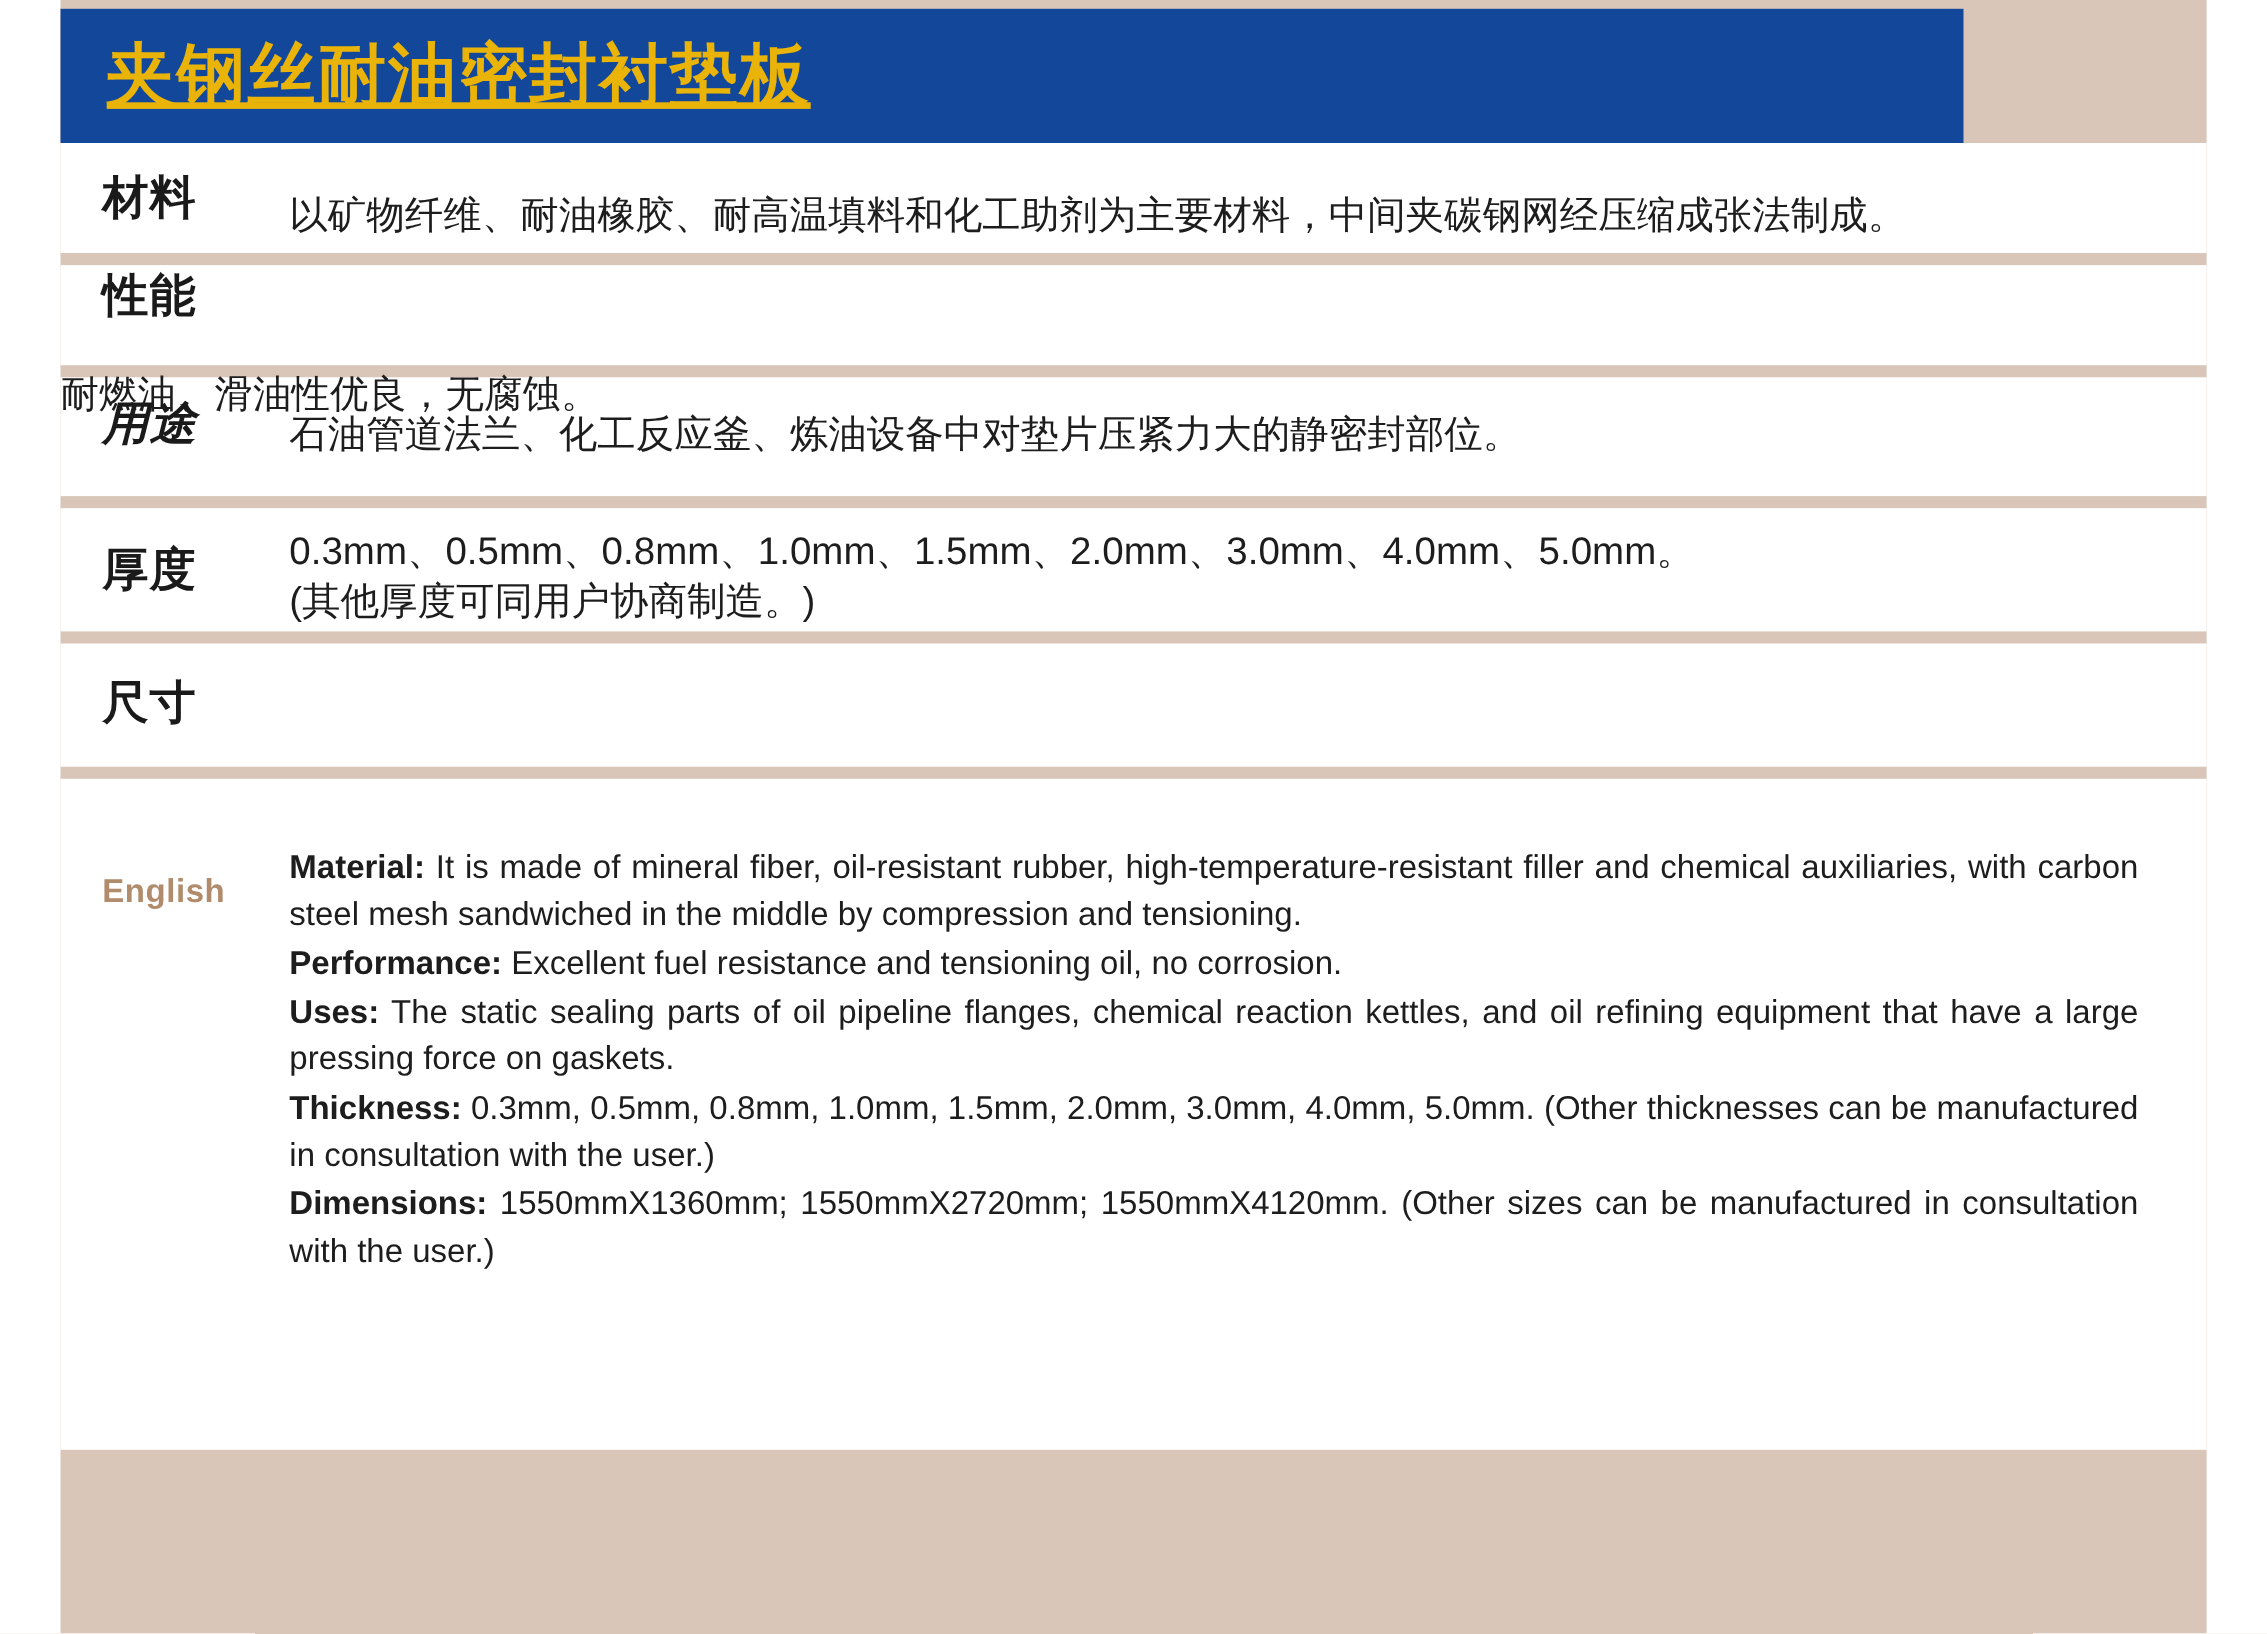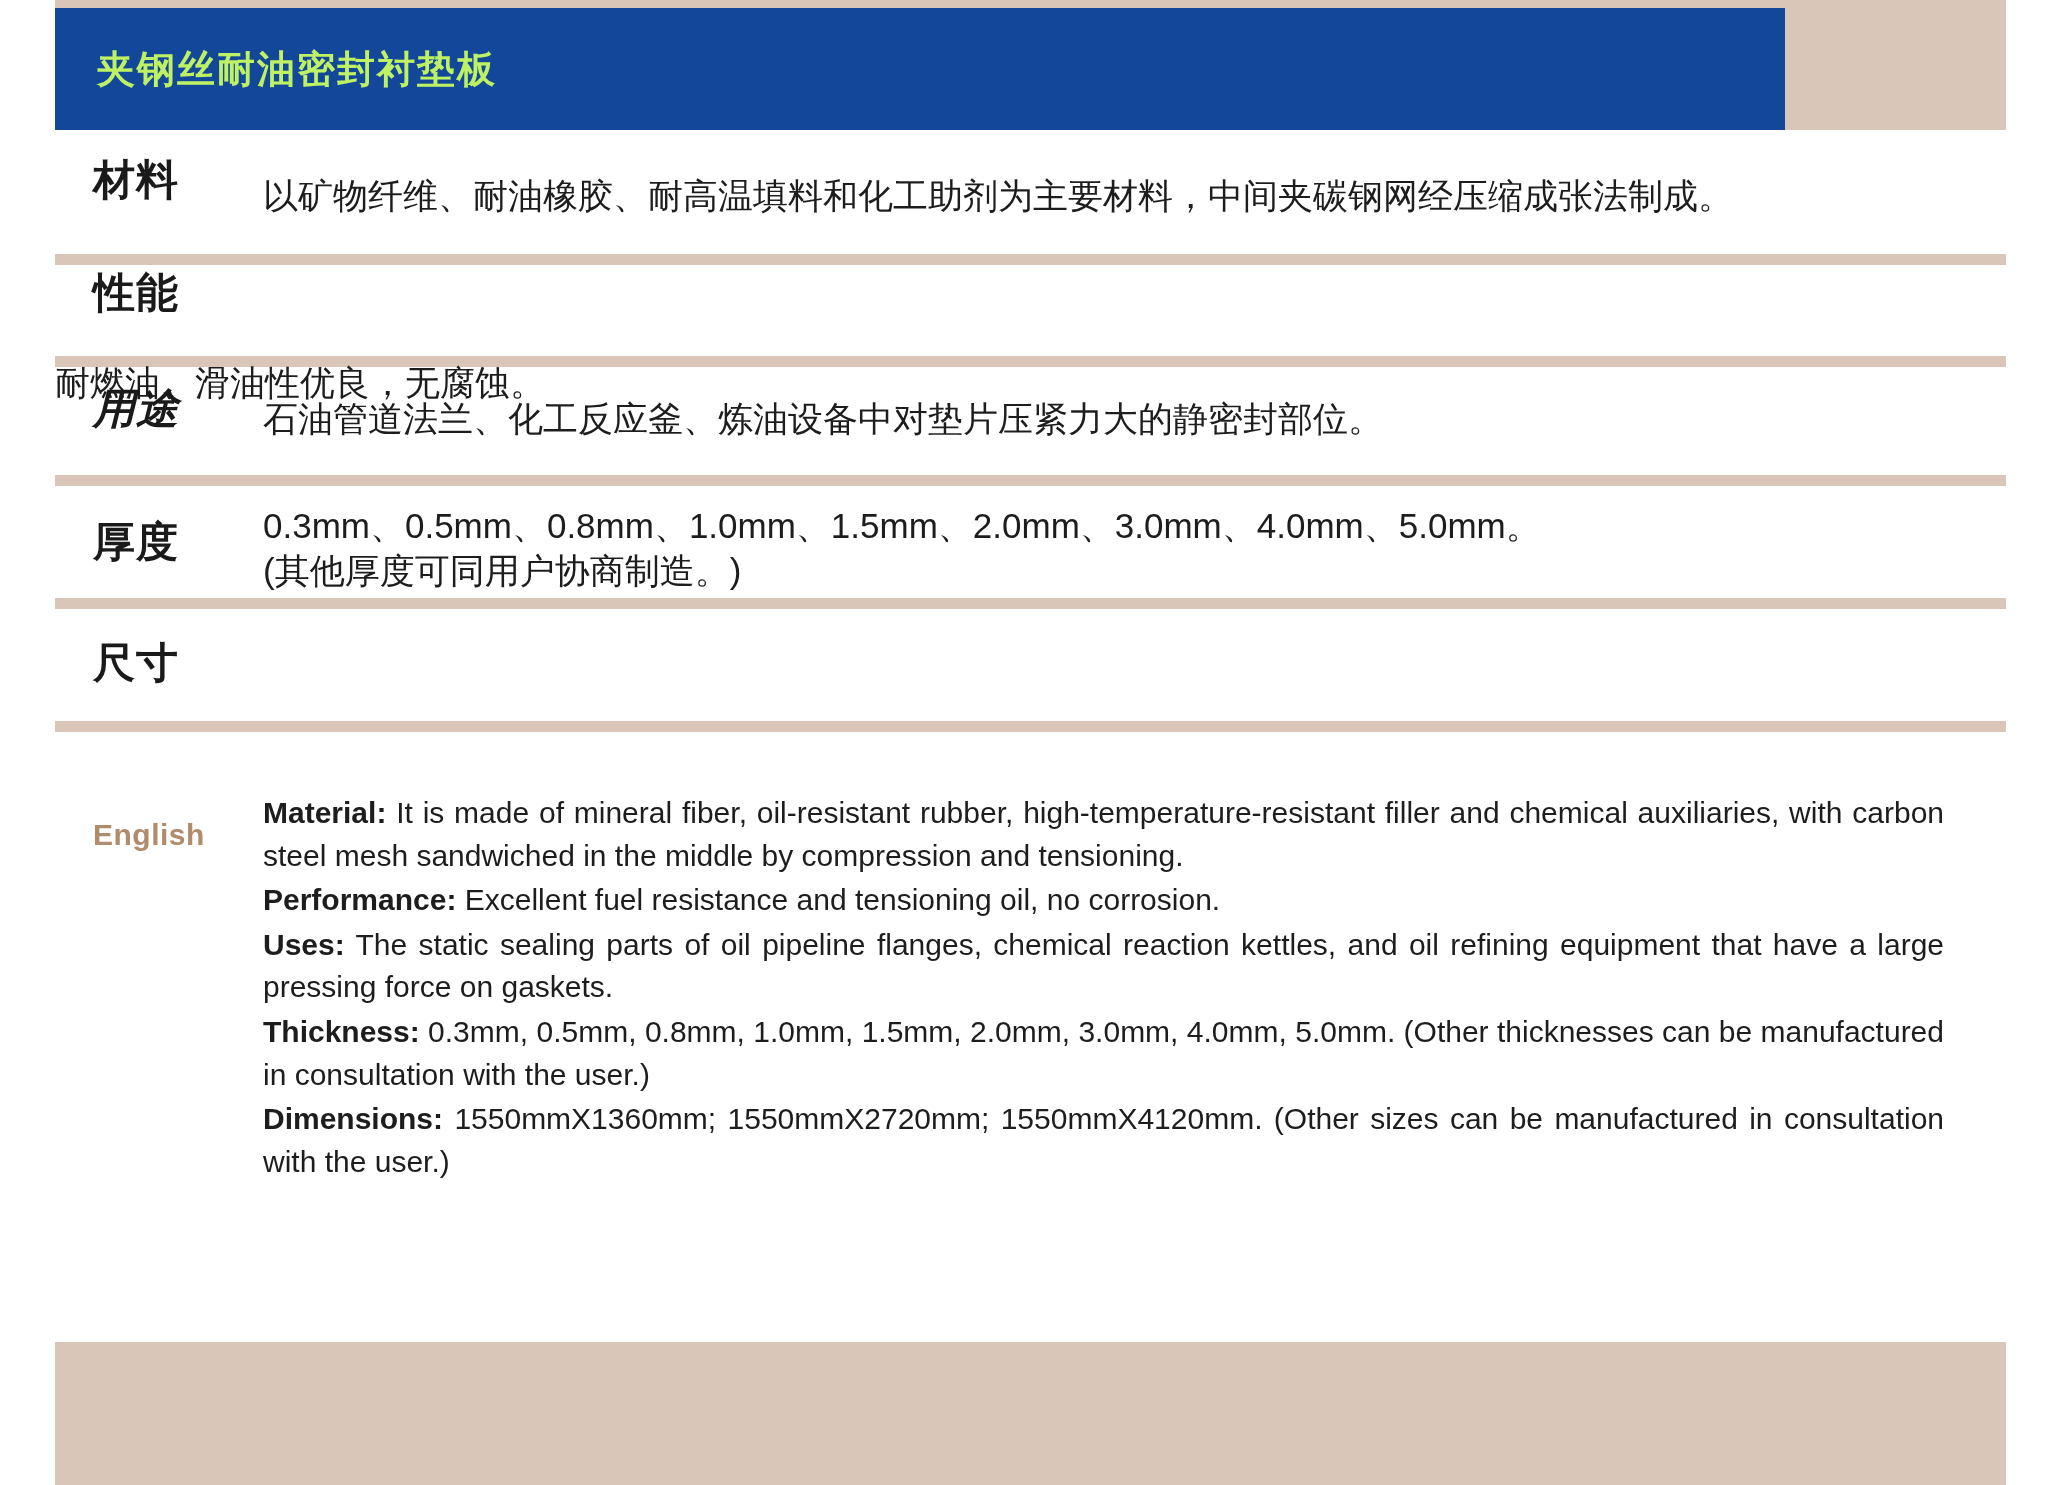--- a/index.html
+++ b/index.html
@@ -34,25 +34,26 @@
     top: 8px;
     width: 1730px;
     height: 122px;
     background: #12479a;
     display: flex;
     align-items: center;
     box-sizing: border-box;
     padding-left: 42px;
   }
   .title-text {
-    color: #bef264;
-    font-size: 38px;
+    color: #eab308;
+    font-size: 62px;
     font-weight: bold;
     letter-spacing: 2px;
     line-height: 1;
+    text-decoration: underline;
   }
   .rows {
     position: absolute;
     left: 0px;
     top: 130px;
     width: 1951px;
   }
   .row {
     background: #ffffff;
     display: flex;
@@ -77,21 +78,21 @@
   .row .content {
     flex: 1;
     box-sizing: border-box;
     padding-right: 50px;
     font-size: 35px;
     color: #1d1d1d;
     line-height: 1.28;
   }
 
   
-  .row-material { height: 124px; }
+  .row-material { height: 100px; }
   .row-material .label { height: 100px; font-size: 42px; }
   .row-material .content { padding-top: 44px; }
 
   .row-performance { height: 91px; flex-direction: column; }
   .row-performance .label { height: 103px; font-size: 42px; }
   .row-performance .content { padding-top: 40px; }
 
   .row-uses { height: 108px; }
   .row-uses .label { height: 84px; font-size: 42px; font-style: italic; }
   .row-uses .content { padding-top: 30px; }

